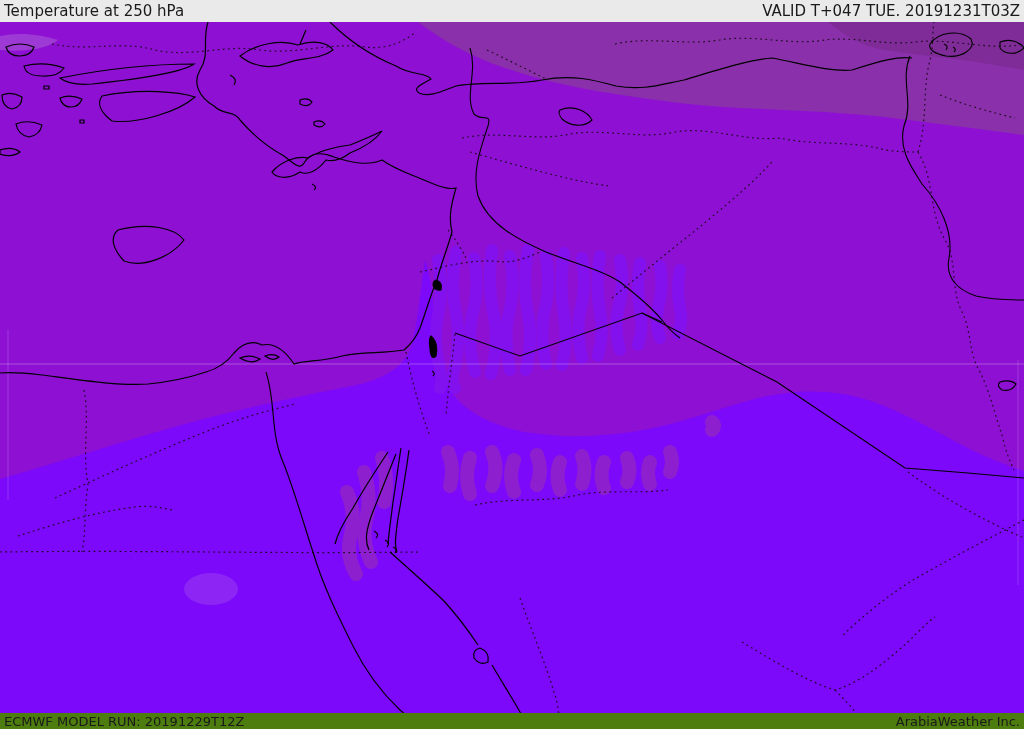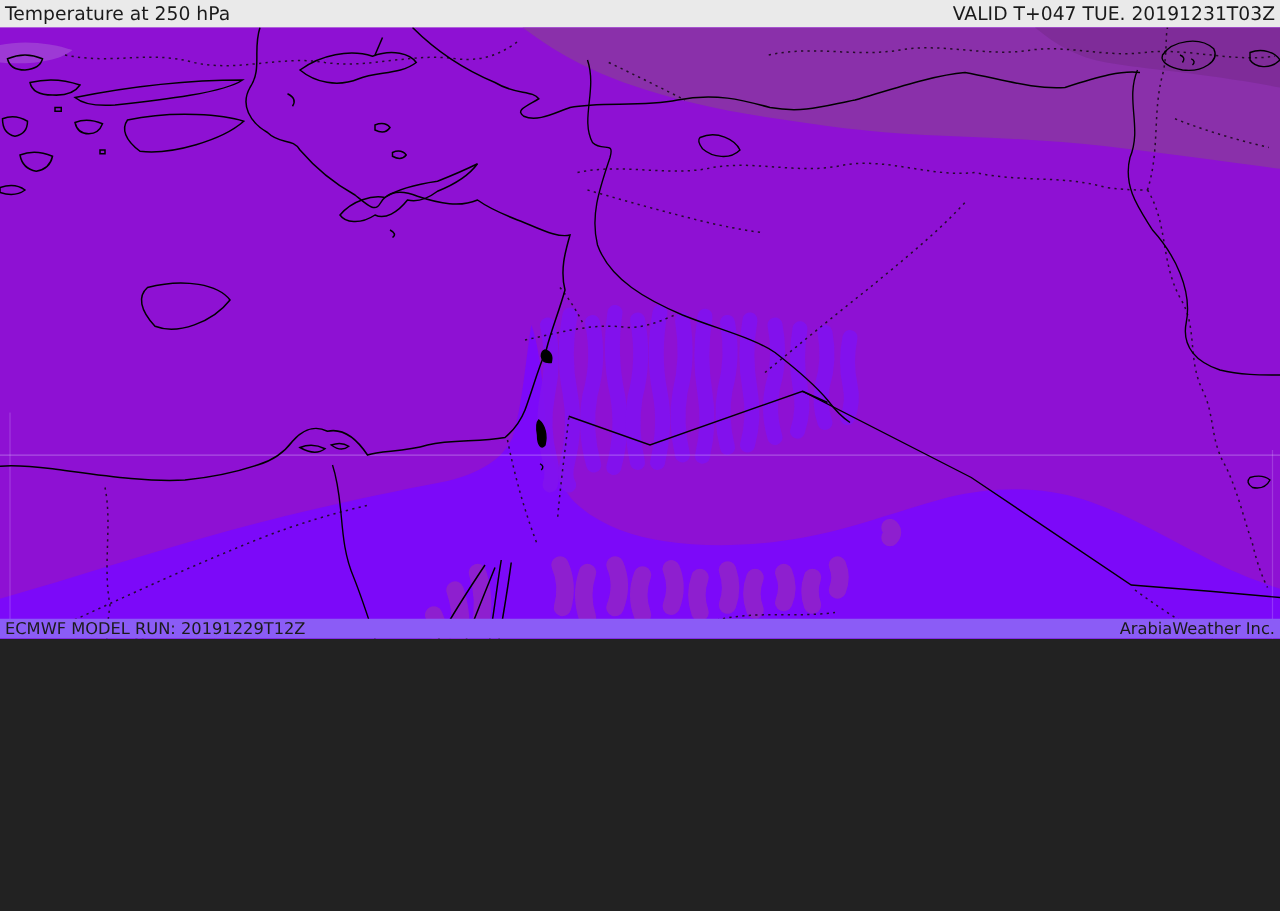--- a/index.html
+++ b/index.html
@@ -1,27 +1,27 @@
 <!DOCTYPE html>
 <html><head>
 <meta charset="utf-8">
 <style>
   html,body{margin:0;padding:0;background:#222;}
   .screen{
-    position:relative;width:1024px;height:511px;margin:0 auto;
+    position:relative;width:1024px;height:729px;margin:0 auto;
     font-family:"DejaVu Sans","Liberation Sans",sans-serif;
     background:#8e11d3;overflow:hidden;
   }
   .bar{
     position:absolute;left:0;width:1024px;background:#eaeaea;
     color:#1a1a1a;display:flex;justify-content:space-between;align-items:center;
     box-sizing:border-box;padding:0 4px;
   }
   .bar.top{top:0;height:22px;font-size:15px;}
-  .bar.bottom{bottom:0;height:16px;font-size:13px;background:#8b5cf6;}
+  .bar.bottom{bottom:0;height:16px;font-size:13px;background:#4d7c0f;}
   .bar span{white-space:nowrap;}
   .mapwrap{position:absolute;top:22px;left:0;width:1024px;height:691px;}
   svg{display:block;}
 </style>
 </head>
 <body>
 
 <div class="screen">
 
   <div class="bar top">

